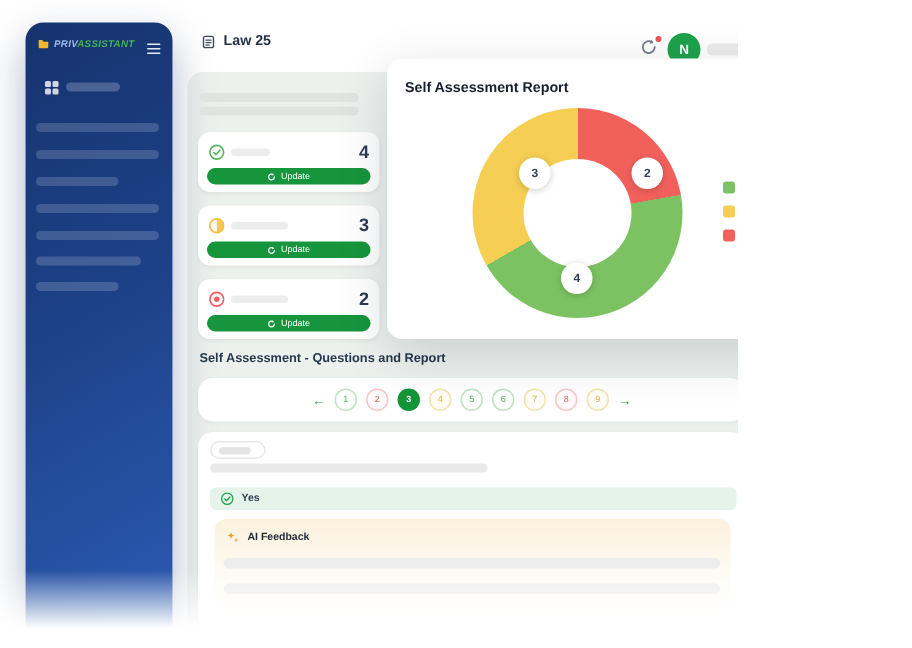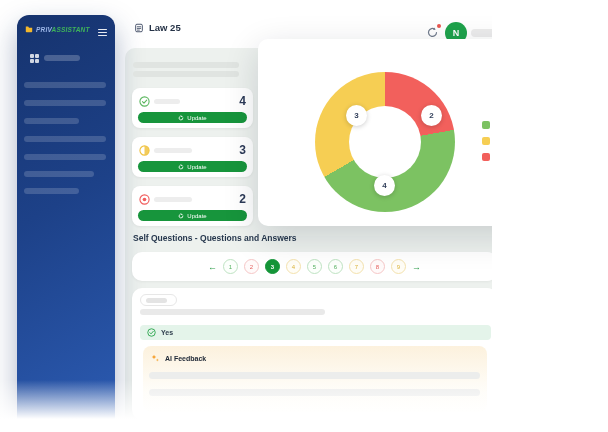--- a/index.html
+++ b/index.html
@@ -212,20 +212,21 @@
     <button class="update-btn">
       <svg viewBox="0 0 10 10" width="6" height="6">
           <path d="M8.2 5 A3.2 3.2 0 1 1 6.9 2.4" fill="none" stroke="#fff" stroke-width="1.4" stroke-linecap="round"></path>
           <path d="M6.4 0.8 L7.2 2.7 L5.3 3.2 Z" fill="#fff"></path>
         </svg>
       <span>Update</span>
     </button>
   </article>
 
   <section class="modal">
+    <h2 class="modal-title">Self Assessment Report</h2>
     <div class="modal-ph"></div>
     <div class="donut" style="background: conic-gradient(rgb(242, 96, 92) 0deg, rgb(242, 96, 92) 80deg, rgb(124, 194, 98) 80deg, rgb(124, 194, 98) 240deg, rgb(246, 206, 83) 240deg, rgb(246, 206, 83) 360deg);"></div>
     <div class="badge b-no">2</div>
     <div class="badge b-prog">3</div>
     <div class="badge b-yes">4</div>
     <div class="legend">
       <div class="legend-item">
         <span class="legend-swatch" style="background: rgb(124, 194, 98);"></span>
         <span>Yes</span>
       </div>
@@ -233,21 +234,21 @@
         <span class="legend-swatch" style="background: rgb(246, 206, 83);"></span>
         <span>In Progress</span>
       </div>
       <div class="legend-item">
         <span class="legend-swatch" style="background: rgb(242, 96, 92);"></span>
         <span>No</span>
       </div>
     </div>
   </section>
 
-  <h3 class="qa-heading">Self Questions - Questions and Answers</h3>
+  <h3 class="qa-heading">Self Assessment - Questions and Report</h3>
 
   <nav class="pagination">
     <button class="page-arrow">←</button>
     <span class="page-circle st-yes">1</span>
     <span class="page-circle st-no">2</span>
     <span class="page-circle st-active">3</span>
     <span class="page-circle st-in_progress">4</span>
     <span class="page-circle st-yes">5</span>
     <span class="page-circle st-yes">6</span>
     <span class="page-circle st-in_progress">7</span>

